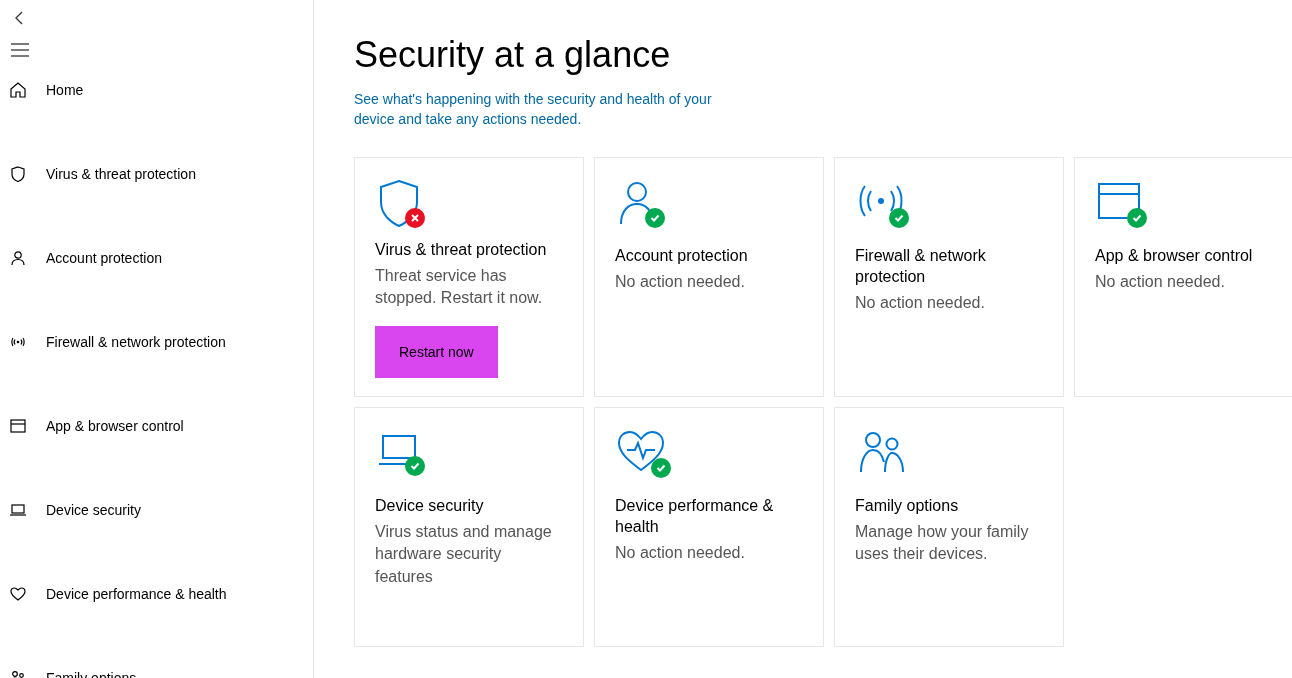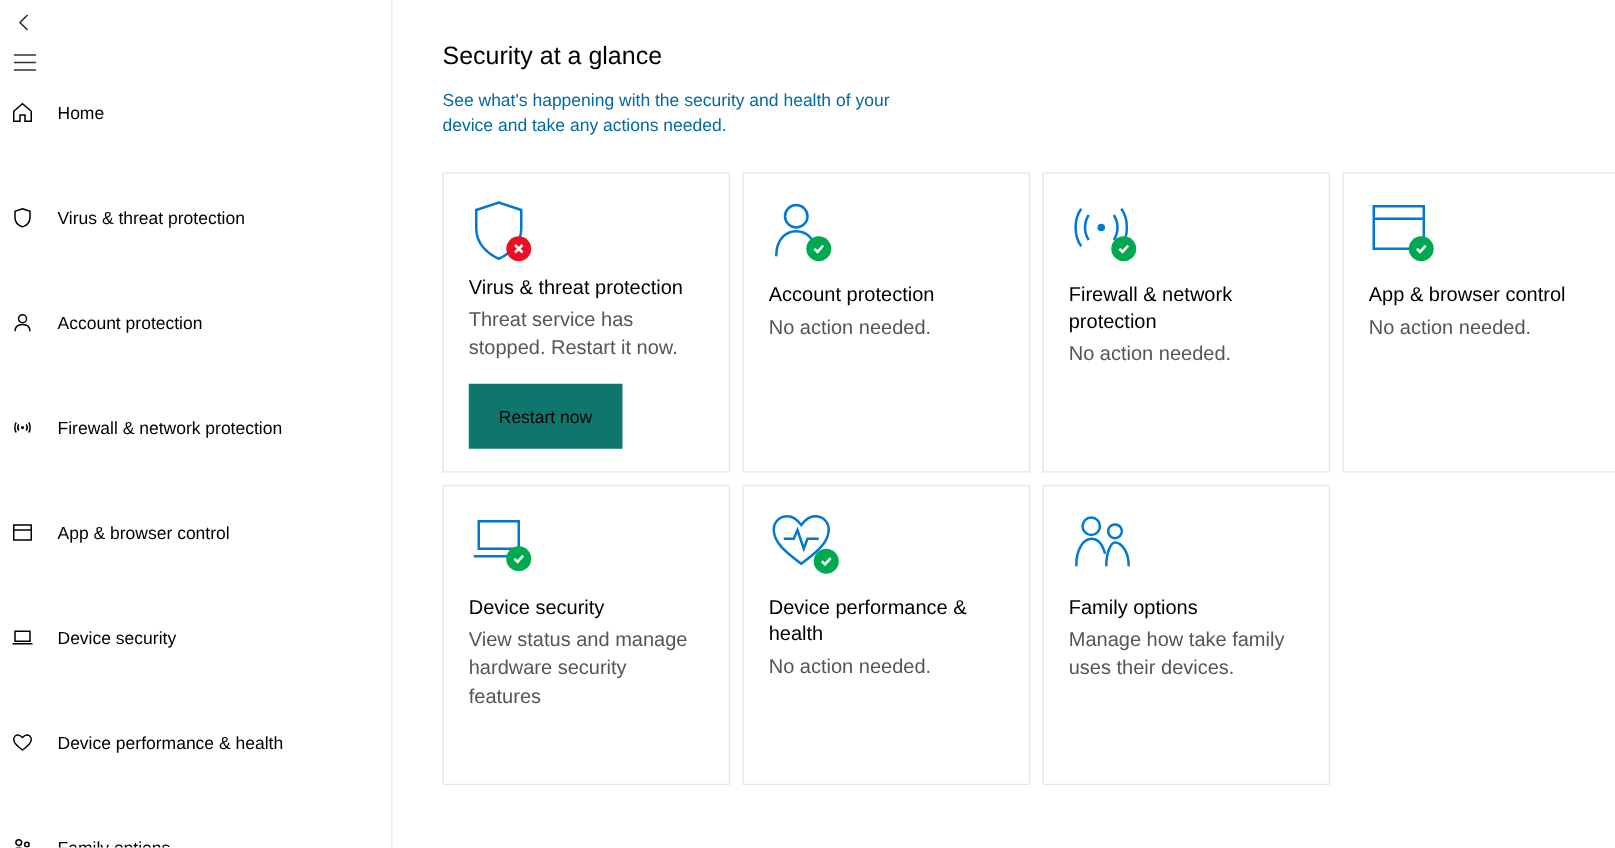--- a/index.html
+++ b/index.html
@@ -64,21 +64,21 @@
     color: #000;
   }
   .nav-spacer { flex: 1; }
   
   .main {
     flex: 1;
     padding: 34px 0 0 40px;
     overflow: hidden;
   }
   .page-title {
-    font-size: 20px;
+    font-size: 36px;
     font-weight: 400;
     color: #000;
     margin-bottom: 14px;
   }
   .page-subtitle {
     font-size: 14px;
     color: #0369a1;
     line-height: 1.4;
     max-width: 400px;
     margin-bottom: 28px;
@@ -114,21 +114,21 @@
   }
   .tile-desc {
     font-size: 16px;
     color: #555;
     line-height: 1.4;
   }
   .tile-action {
     margin-top: 16px;
   }
   .btn {
-    background: #0f766e;
+    background: #d946ef;
     border: none;
     padding: 18px 24px;
     font-size: 14px;
     cursor: pointer;
     font-family: inherit;
   }
   .badge {
     position: absolute;
     width: 20px; height: 20px;
     border-radius: 50%;
@@ -331,21 +331,21 @@
           <rect x="8" y="8" width="32" height="22" fill="none" stroke="#0078d4" stroke-width="2"></rect>
           <path d="M4 36 H46" stroke="#0078d4" stroke-width="2"></path>
         </svg>
         <div class="badge badge-ok" style="left:30px;top:28px">
           <svg width="12" height="12" viewBox="0 0 12 12">
               <path d="M2.5 6 L5 8.5 L9.5 3.5" stroke="#fff" stroke-width="2" fill="none"></path>
             </svg>
         </div>
       </div>
       <div class="tile-title">Device security</div>
-      <div class="tile-desc">View status and manage hardware security features</div>
+      <div class="tile-desc">Virus status and manage hardware security features</div>
     </div>
 
     <div class="tile">
       <div class="tile-icon">
         <svg width="52" height="50" viewBox="0 0 52 50">
           <path d="M26 42 C14 33 4 25 4 15 C4 8 9 4 15 4 C20 4 23 7 26 11 C29 7 32 4 37 4 C43 4 48 8 48 15 C48 25 38 33 26 42 Z" fill="none" stroke="#0078d4" stroke-width="2"></path>
           <path d="M12 22 H20 L23 15 L28 30 L31 22 H40" fill="none" stroke="#0078d4" stroke-width="2"></path>
         </svg>
         <div class="badge badge-ok" style="left:36px;top:30px">
           <svg width="12" height="12" viewBox="0 0 12 12">
@@ -359,17 +359,17 @@
 
     <div class="tile">
       <div class="tile-icon">
         <svg width="54" height="50" viewBox="0 0 54 50">
           <circle cx="18" cy="12" r="7" fill="none" stroke="#0078d4" stroke-width="2"></circle>
           <circle cx="37" cy="16" r="5.5" fill="none" stroke="#0078d4" stroke-width="2"></circle>
           <path d="M6 44 C6 30 12 22 18 22 C23 22 27 26 29 34 M30 44 C30 32 34 25 37 25 C42 25 48 32 48 44" fill="none" stroke="#0078d4" stroke-width="2"></path>
         </svg>
       </div>
       <div class="tile-title">Family options</div>
-      <div class="tile-desc">Manage how take family uses their devices.</div>
+      <div class="tile-desc">Manage how your family uses their devices.</div>
     </div>
 
   </div>
 </div>
 
 </body></html>

